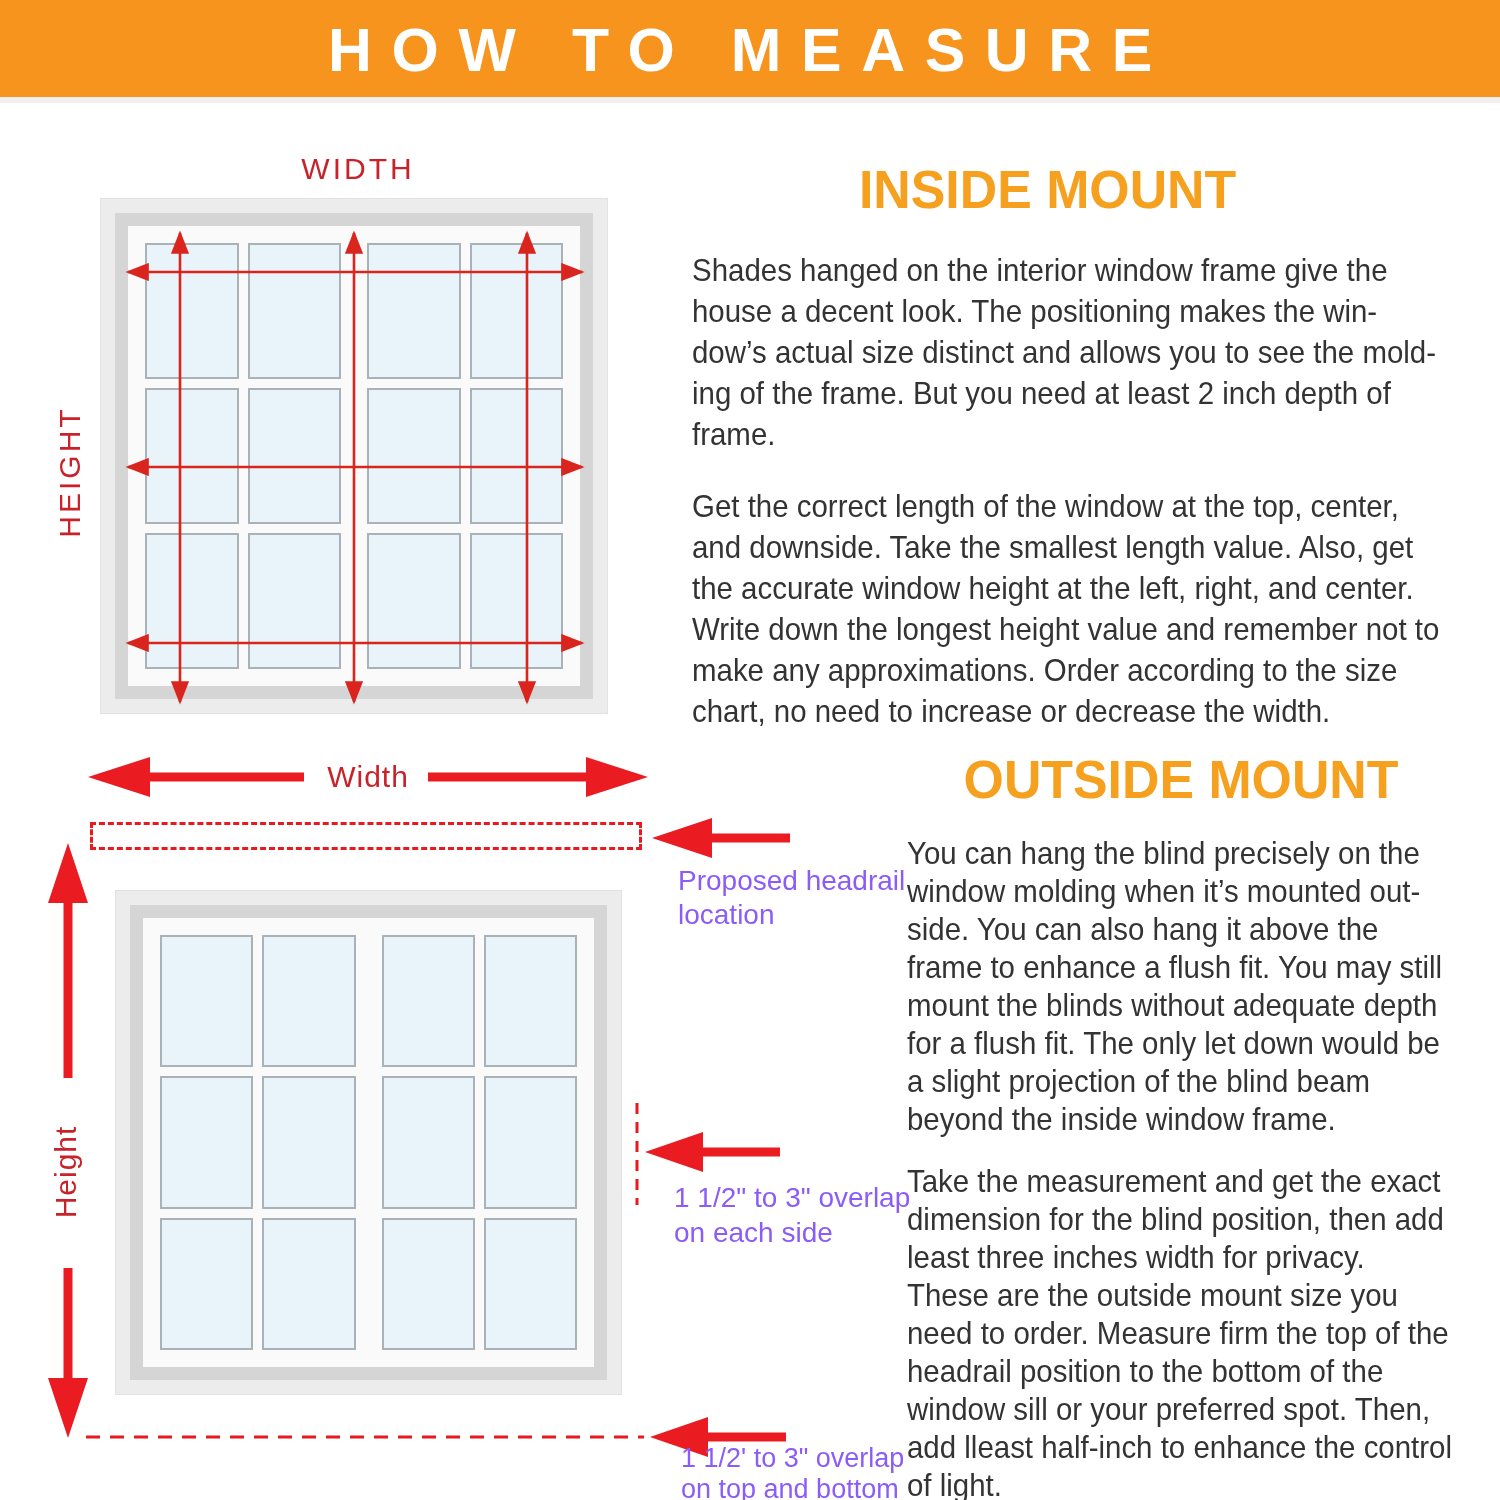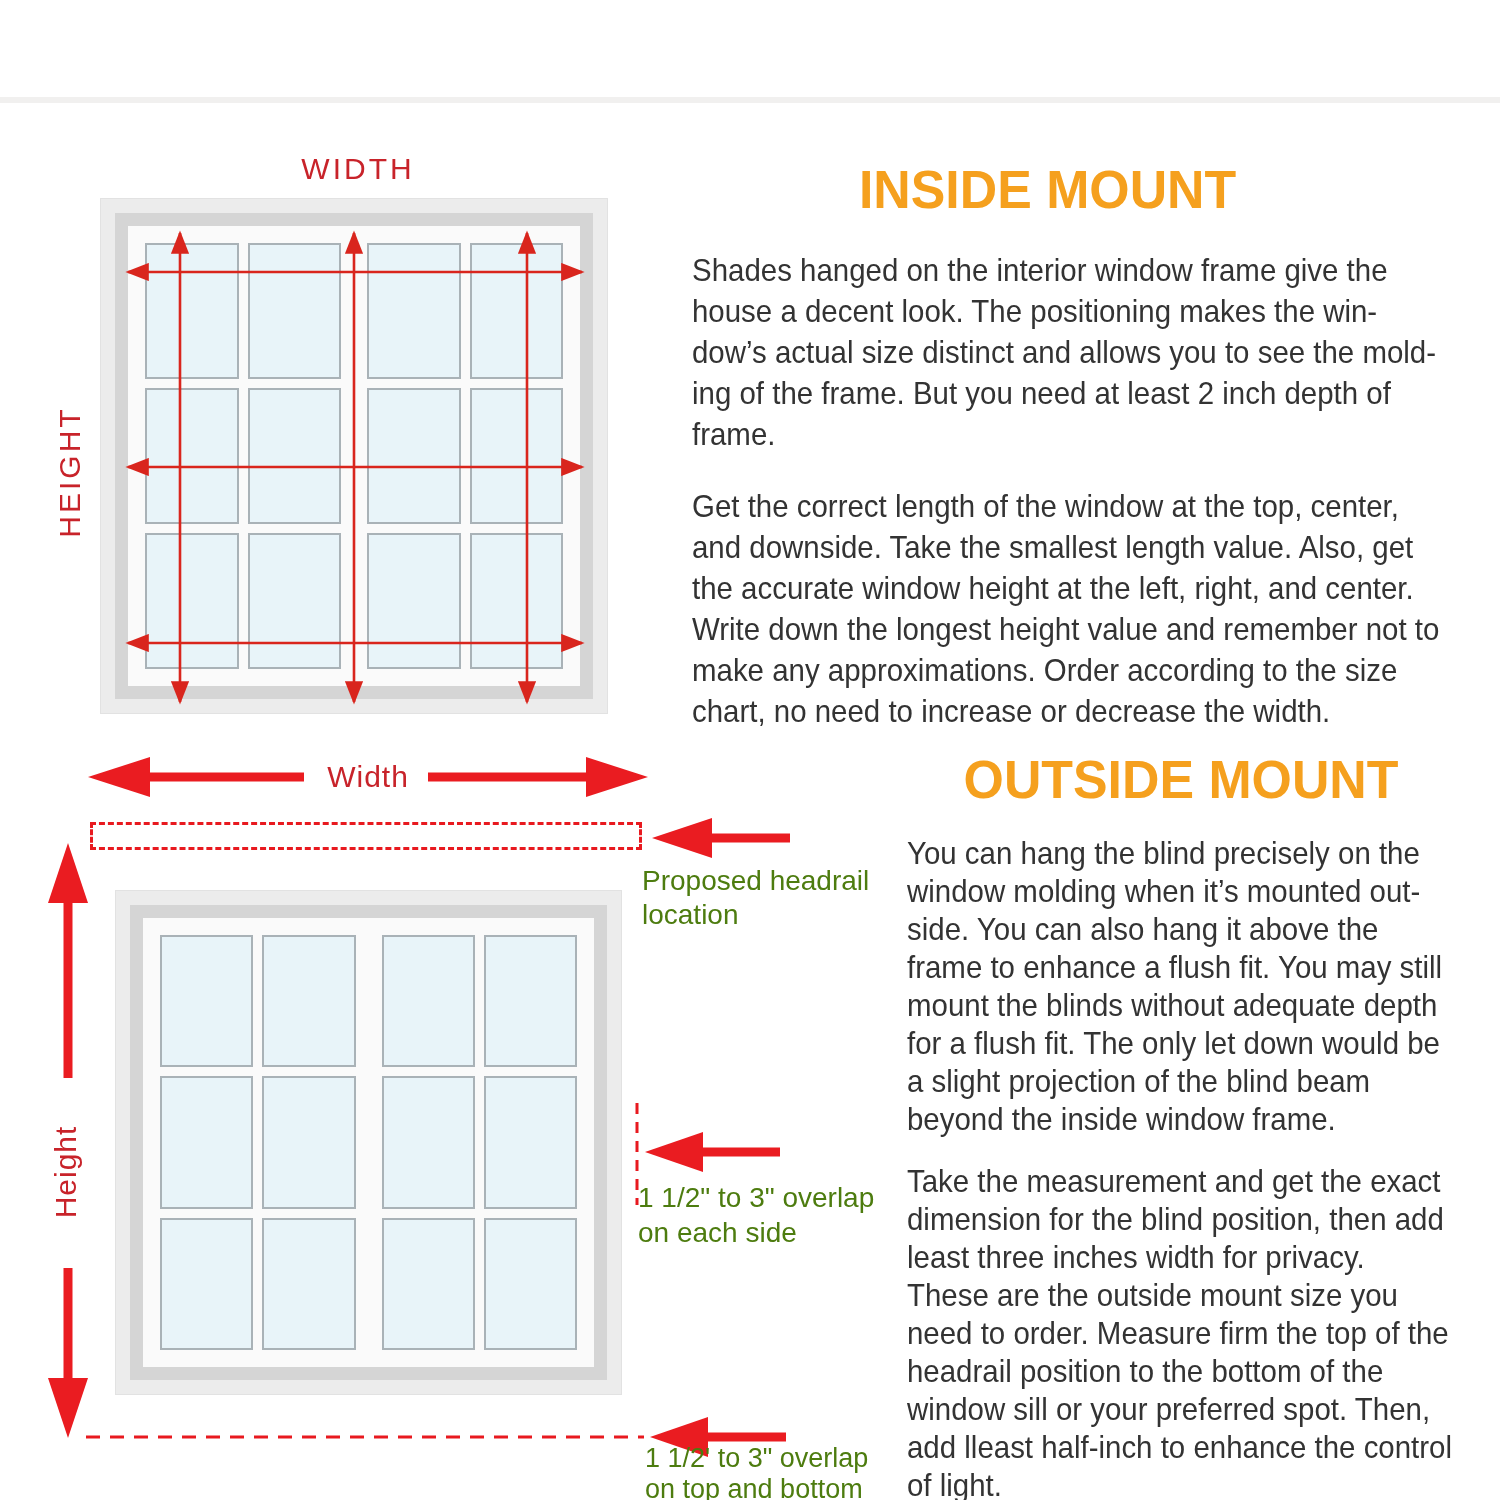--- a/index.html
+++ b/index.html
@@ -18,37 +18,40 @@
   .win-mid{width:100%;height:100%;background:#D5D5D5;box-sizing:border-box;padding:13px;}
   .win-sash{width:100%;height:100%;background:#FAFAFA;box-sizing:border-box;padding:17px;}
   .panes{width:100%;height:100%;display:flex;}
   .pane-group{flex:1;display:grid;grid-template-columns:1fr 1fr;grid-template-rows:1fr 1fr 1fr;gap:9px;}
   .mullion{width:26px;flex:0 0 26px;}
   .pane{background:#E8F4F9;border:2px solid #A9B2B7;box-sizing:border-box;}
 
   
   .dim-label{position:absolute;color:#C8232A;font-size:30px;letter-spacing:3px;text-align:center;}
   .rot{transform:translate(-50%,-50%) rotate(-90deg);white-space:nowrap;}
-  .red-note{position:absolute;color:#4d7c0f;font-size:28px;line-height:35px;white-space:pre-line;}
+  .red-note{position:absolute;color:#8b5cf6;font-size:28px;line-height:35px;white-space:pre-line;margin-left:36px;}
 
   
   .mount-heading{position:absolute;color:#F5A01E;font-weight:bold;font-size:54px;
                  text-align:center;letter-spacing:0px;transform:scaleX(0.96);transform-origin:0 50%;}
   .para{position:absolute;color:#333333;font-size:32px;white-space:pre-line;
         transform:scaleX(0.92);transform-origin:0 0;width:860px;}
   .para.inside{line-height:41px;}
   .para.outside{line-height:38px;width:660px;}
 
   svg{position:absolute;overflow:visible;}
 </style>
 </head>
 <body>
 
 <div class="canvas">
 
+  <div class="banner">
+    <div class="banner-title">HOW TO MEASURE</div>
+  </div>
   <div class="banner-edge"></div>
 
   <div class="dim-label" style="left:258px;top:152px;width:200px;">WIDTH</div>
 
   <div class="window" style="left:100px;top:198px;width:508px;height:516px;">
     <div class="win-mid">
       <div class="win-sash">
         <div class="panes">
           <div class="pane-group">
             <div class="pane"></div>

